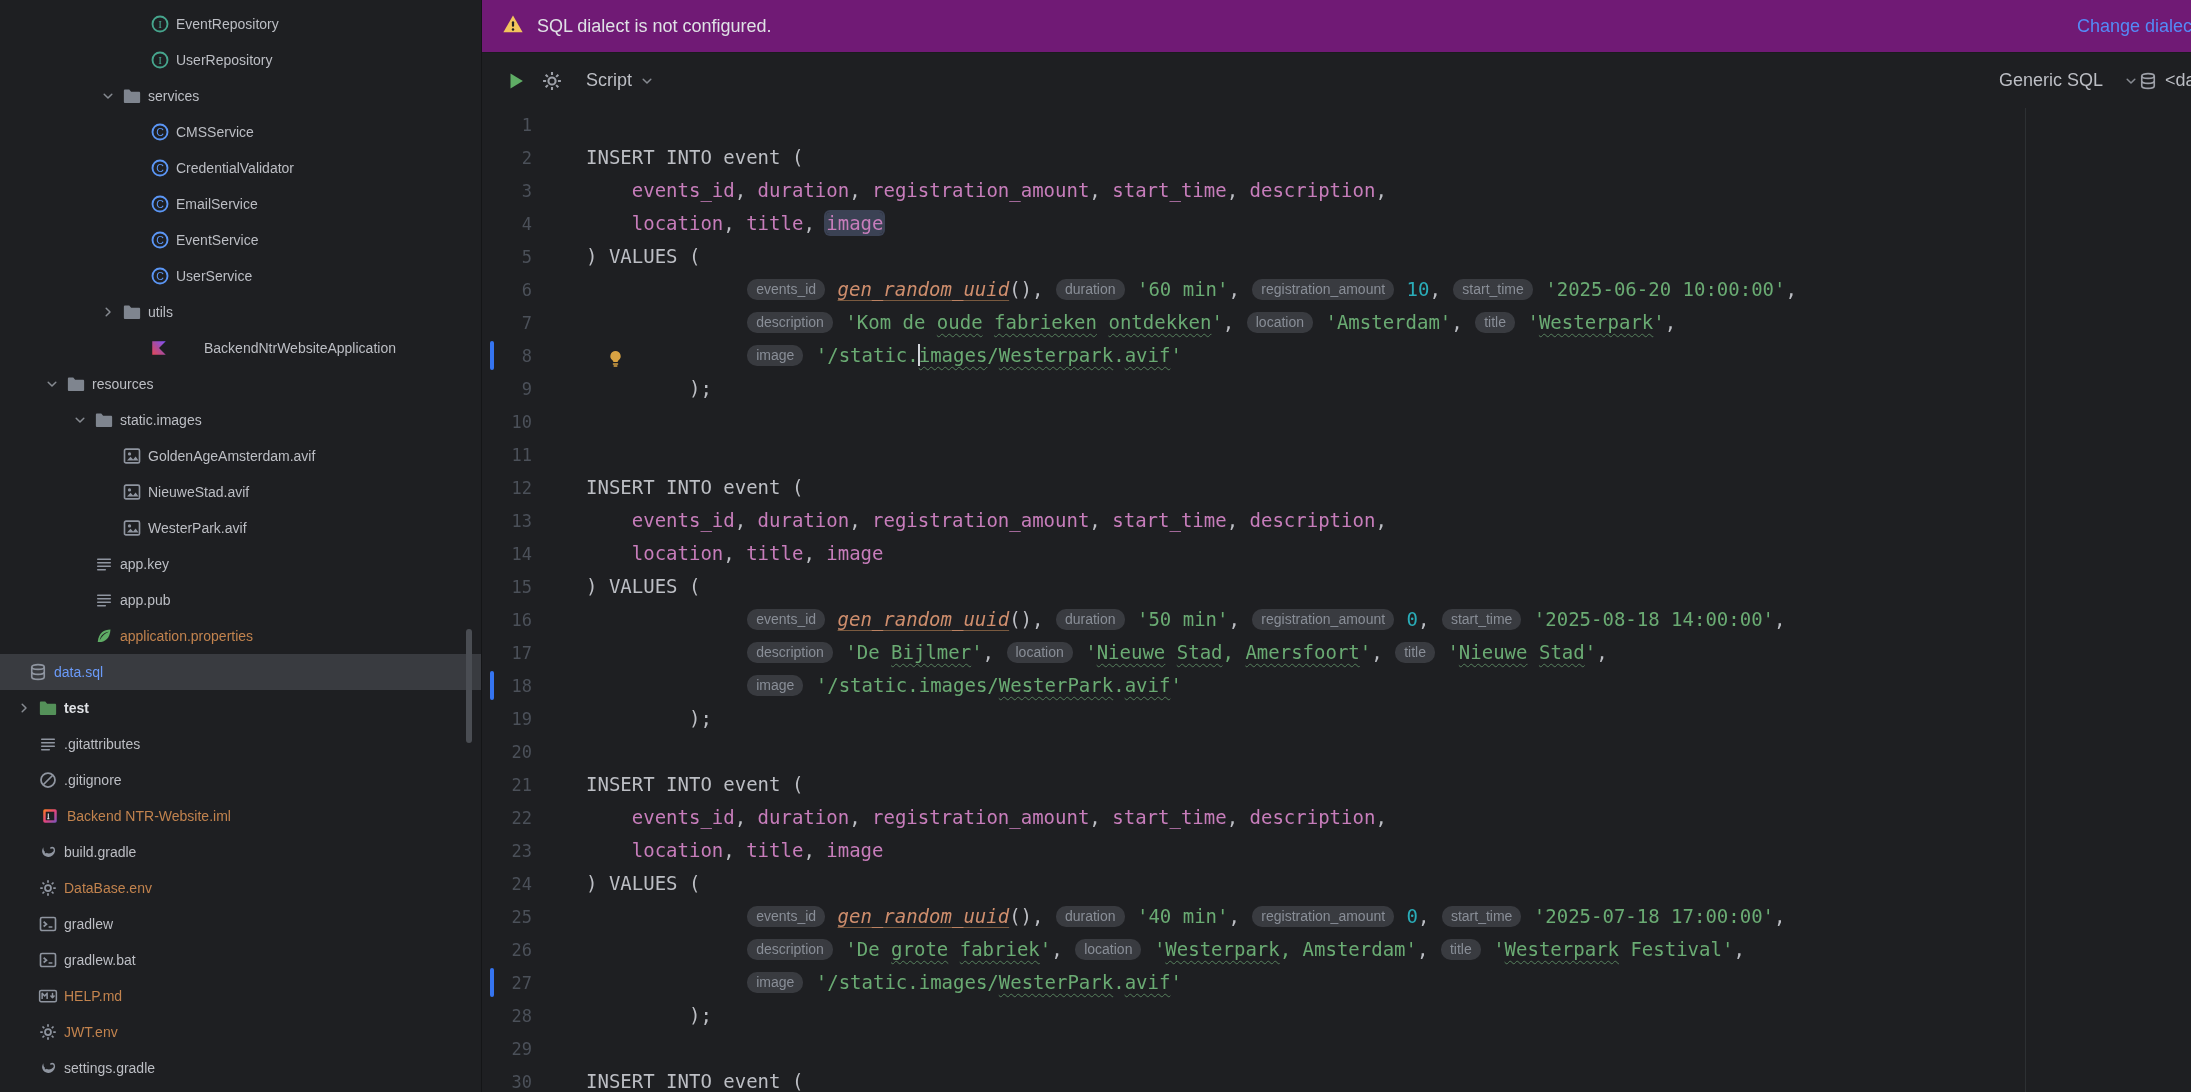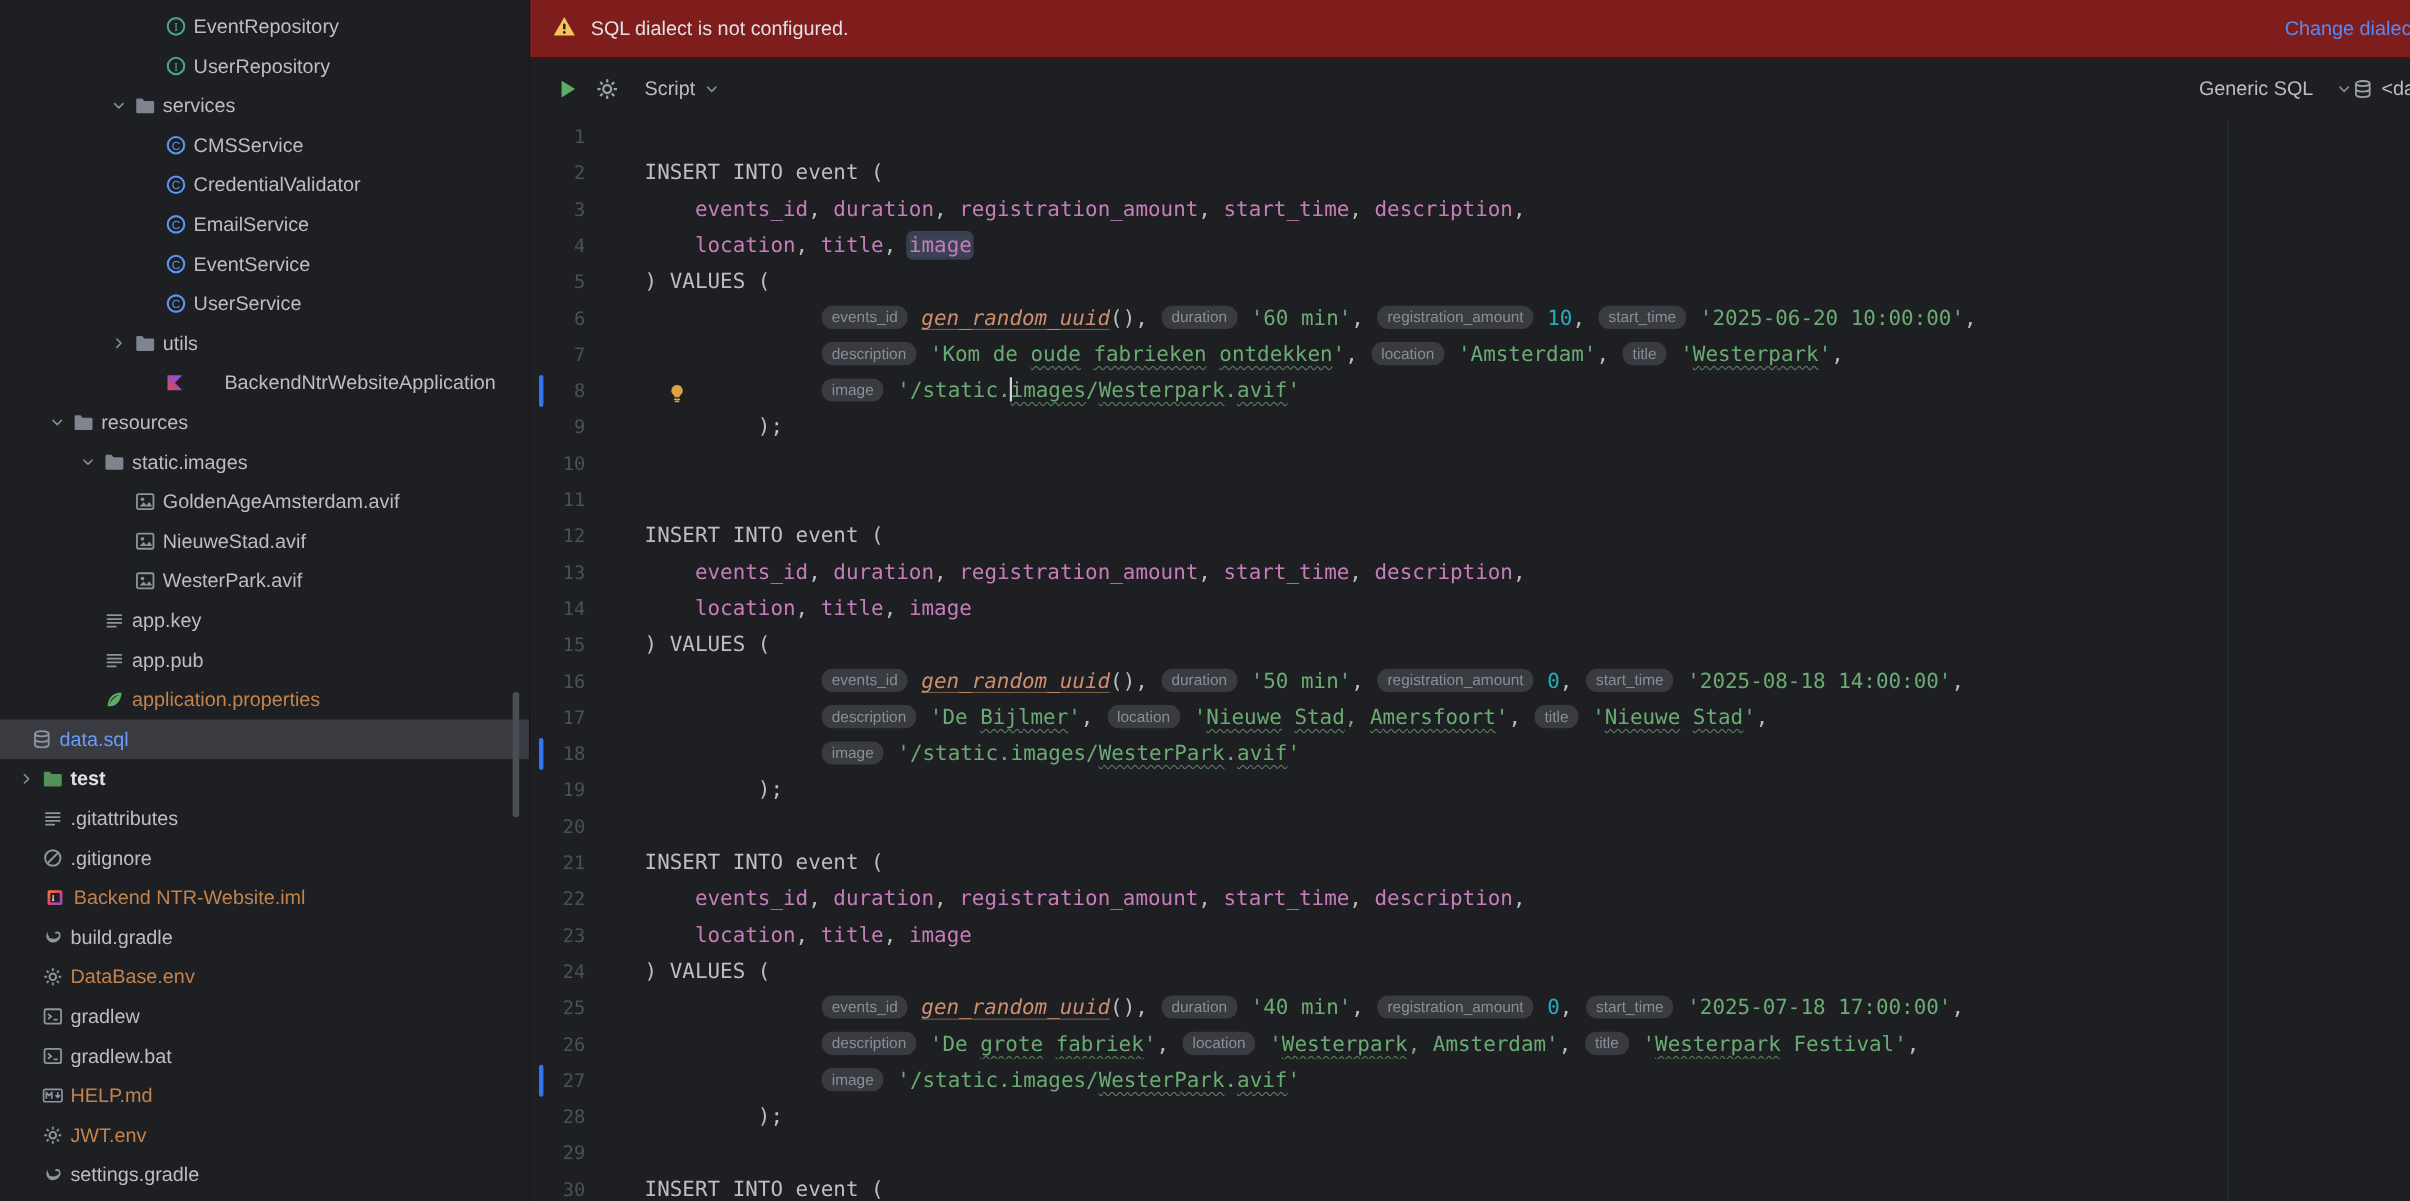--- a/index.html
+++ b/index.html
@@ -5,30 +5,30 @@
   html,body{margin:0;padding:0;width:2191px;height:1092px;overflow:hidden;background:#1E1F22;}
   *{box-sizing:border-box;}
   .app{display:flex;width:2191px;height:1092px;font-family:"Liberation Sans",sans-serif;color:#BCBEC4;}
 
   
   .sidebar{width:482px;flex:none;position:relative;background:#1E1F22;border-right:1px solid #141517;padding-top:6px;overflow:hidden;}
   .trow{height:36px;display:flex;align-items:center;cursor:default;}
   .trow.selected{background:#393B40;}
   .tchev{width:28px;flex:none;display:flex;align-items:center;justify-content:center;}
   .ticon{width:26px;flex:none;display:flex;align-items:center;}
-  .tlabel{font-size:18px;color:#BCBEC4;white-space:nowrap;}
+  .tlabel{font-size:14px;color:#BCBEC4;white-space:nowrap;}
   .tlabel.c-orange{color:#C2834E;}
   .tlabel.c-modified{color:#6B9BFA;}
   .tlabel.bold{font-weight:bold;color:#DFE1E5;}
   .tree-scrollbar{position:absolute;right:9px;top:629px;width:6px;height:114px;border-radius:3px;background:#4A4D53;}
 
   
   .editor{flex:1;min-width:0;position:relative;background:#1E1F22;}
 
-  .banner{height:53px;background:#7f1d1d;border-bottom:1px solid #1A1B1E;display:flex;align-items:center;padding:0 0 0 20px;position:relative;}
+  .banner{height:53px;background:#701a75;border-bottom:1px solid #1A1B1E;display:flex;align-items:center;padding:0 0 0 20px;position:relative;}
   .banner-text{font-size:18px;color:#DFE1E5;margin-left:13px;white-space:nowrap;}
   .banner-link{position:absolute;left:1595px;top:0;height:100%;display:flex;align-items:center;font-size:18px;color:#548AF7;white-space:nowrap;text-decoration:none;cursor:pointer;}
 
   .toolbar{height:55px;display:flex;align-items:center;padding-left:16px;position:relative;}
   .tb-btn{width:36px;height:36px;display:flex;align-items:center;justify-content:center;background:none;border:none;border-radius:6px;padding:0;cursor:pointer;}
   .tb-dd{display:flex;align-items:center;gap:7px;font-size:18px;color:#BCBEC4;margin-left:16px;cursor:pointer;white-space:nowrap;}
   .tb-dd-right{position:absolute;left:1517px;top:0;height:100%;display:flex;align-items:center;gap:20px;font-size:18px;color:#BCBEC4;white-space:nowrap;cursor:pointer;}
   .tb-db{position:absolute;left:1656px;top:0;height:100%;display:flex;align-items:center;gap:7px;font-size:18px;color:#BCBEC4;white-space:nowrap;cursor:pointer;}
 
   

